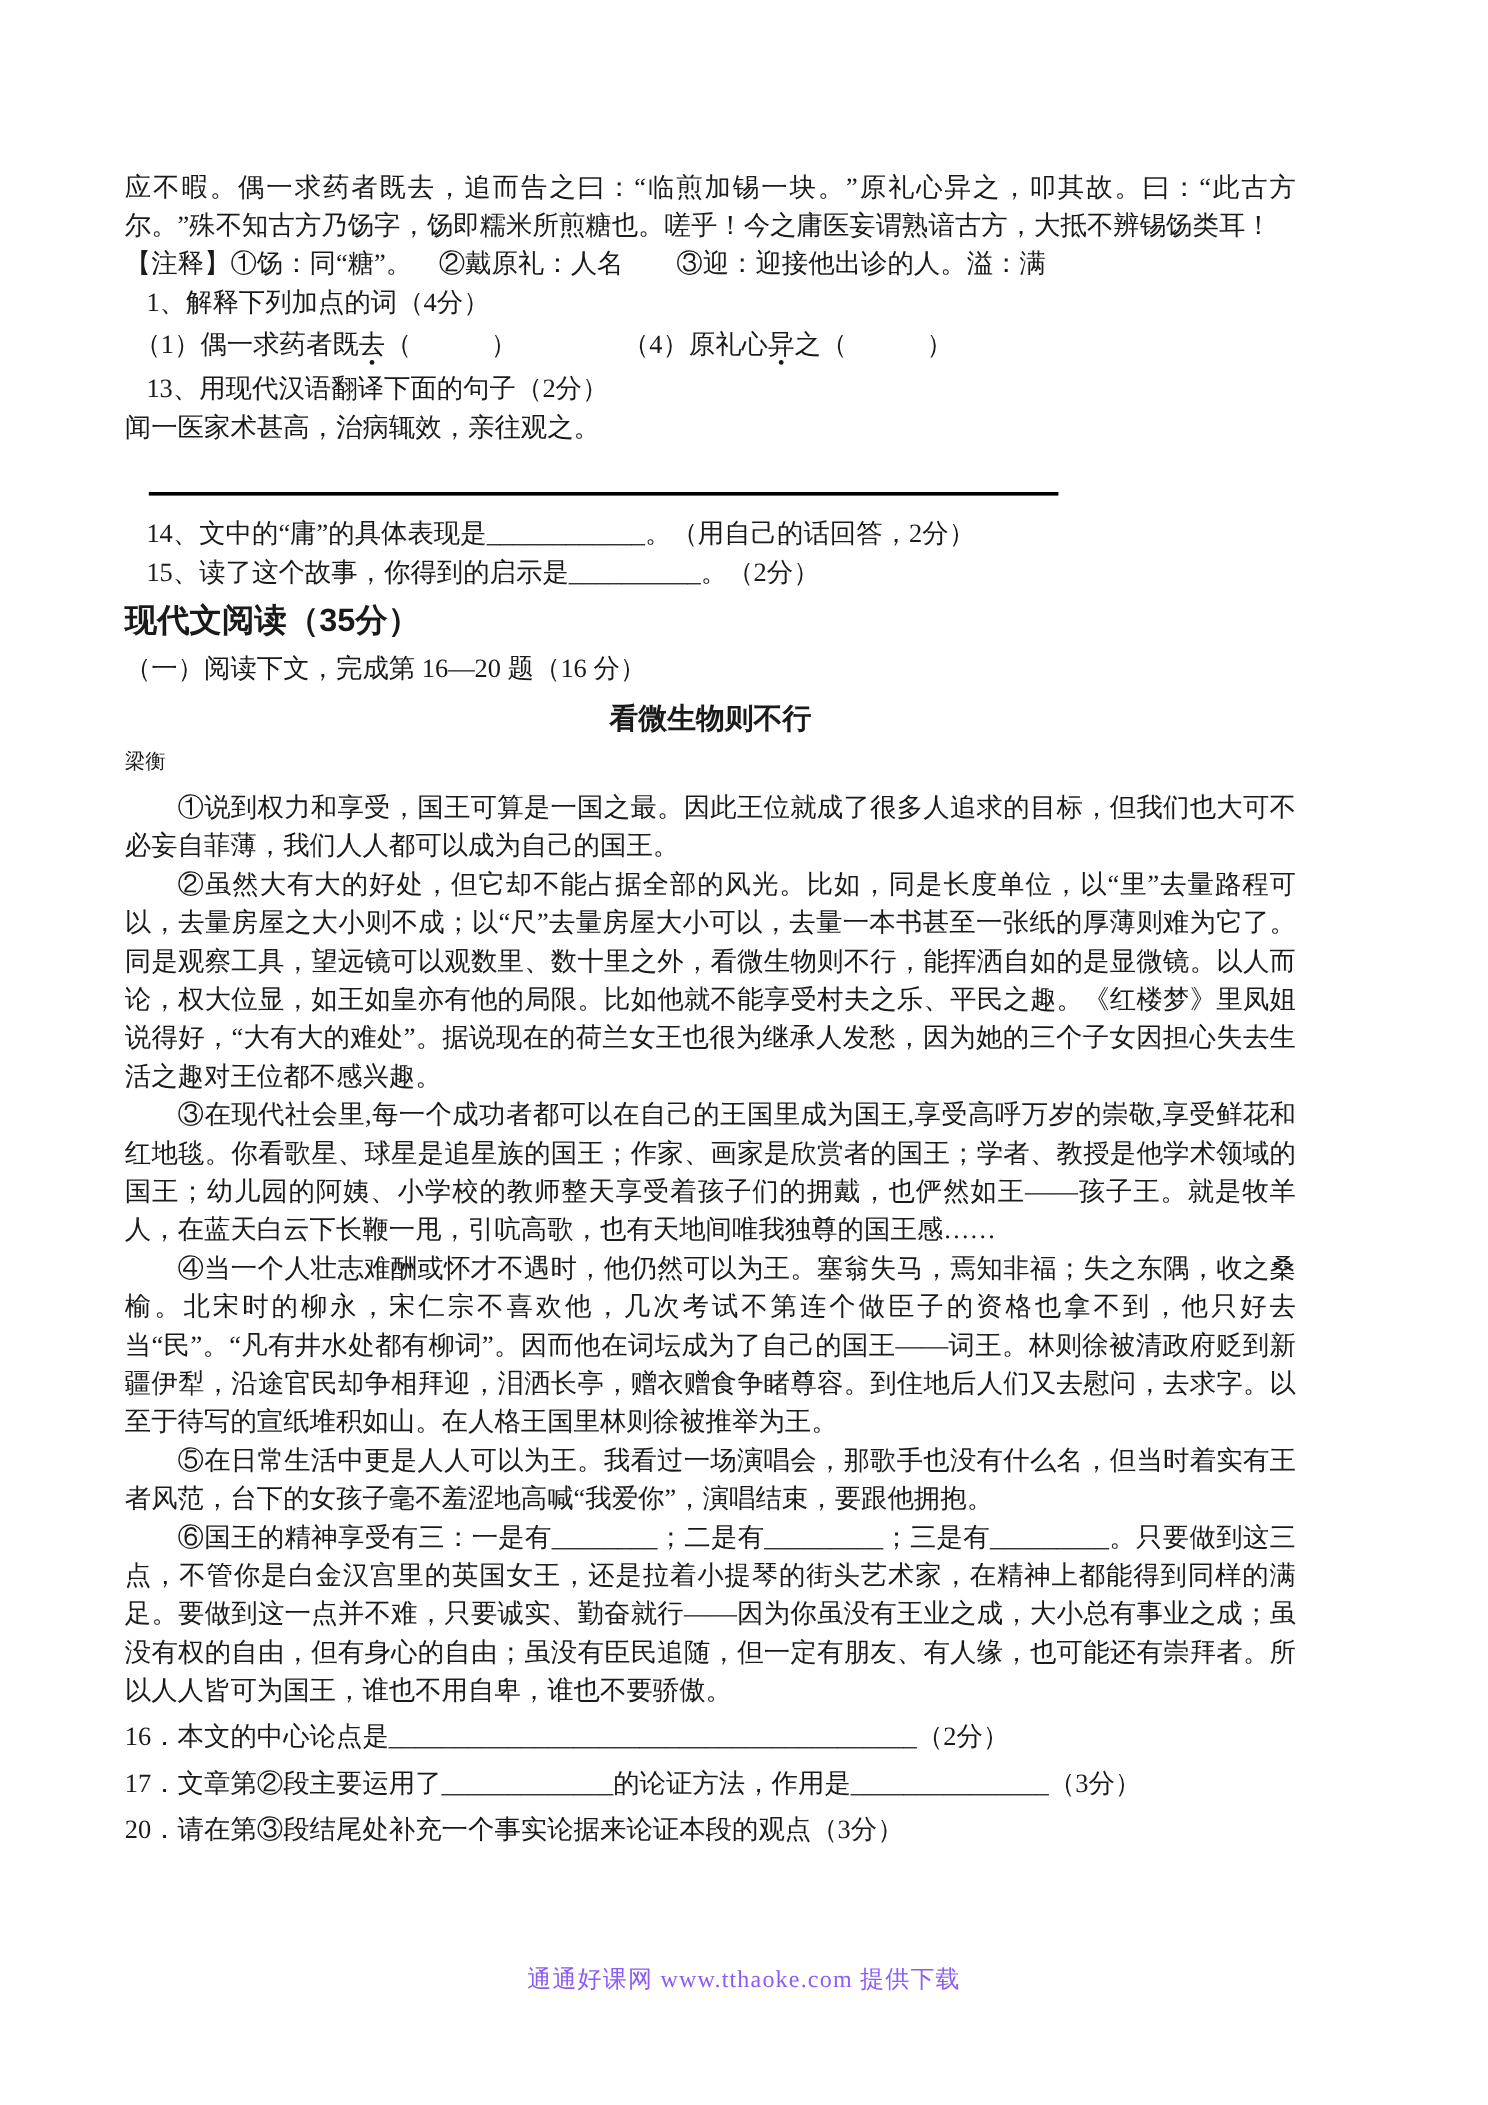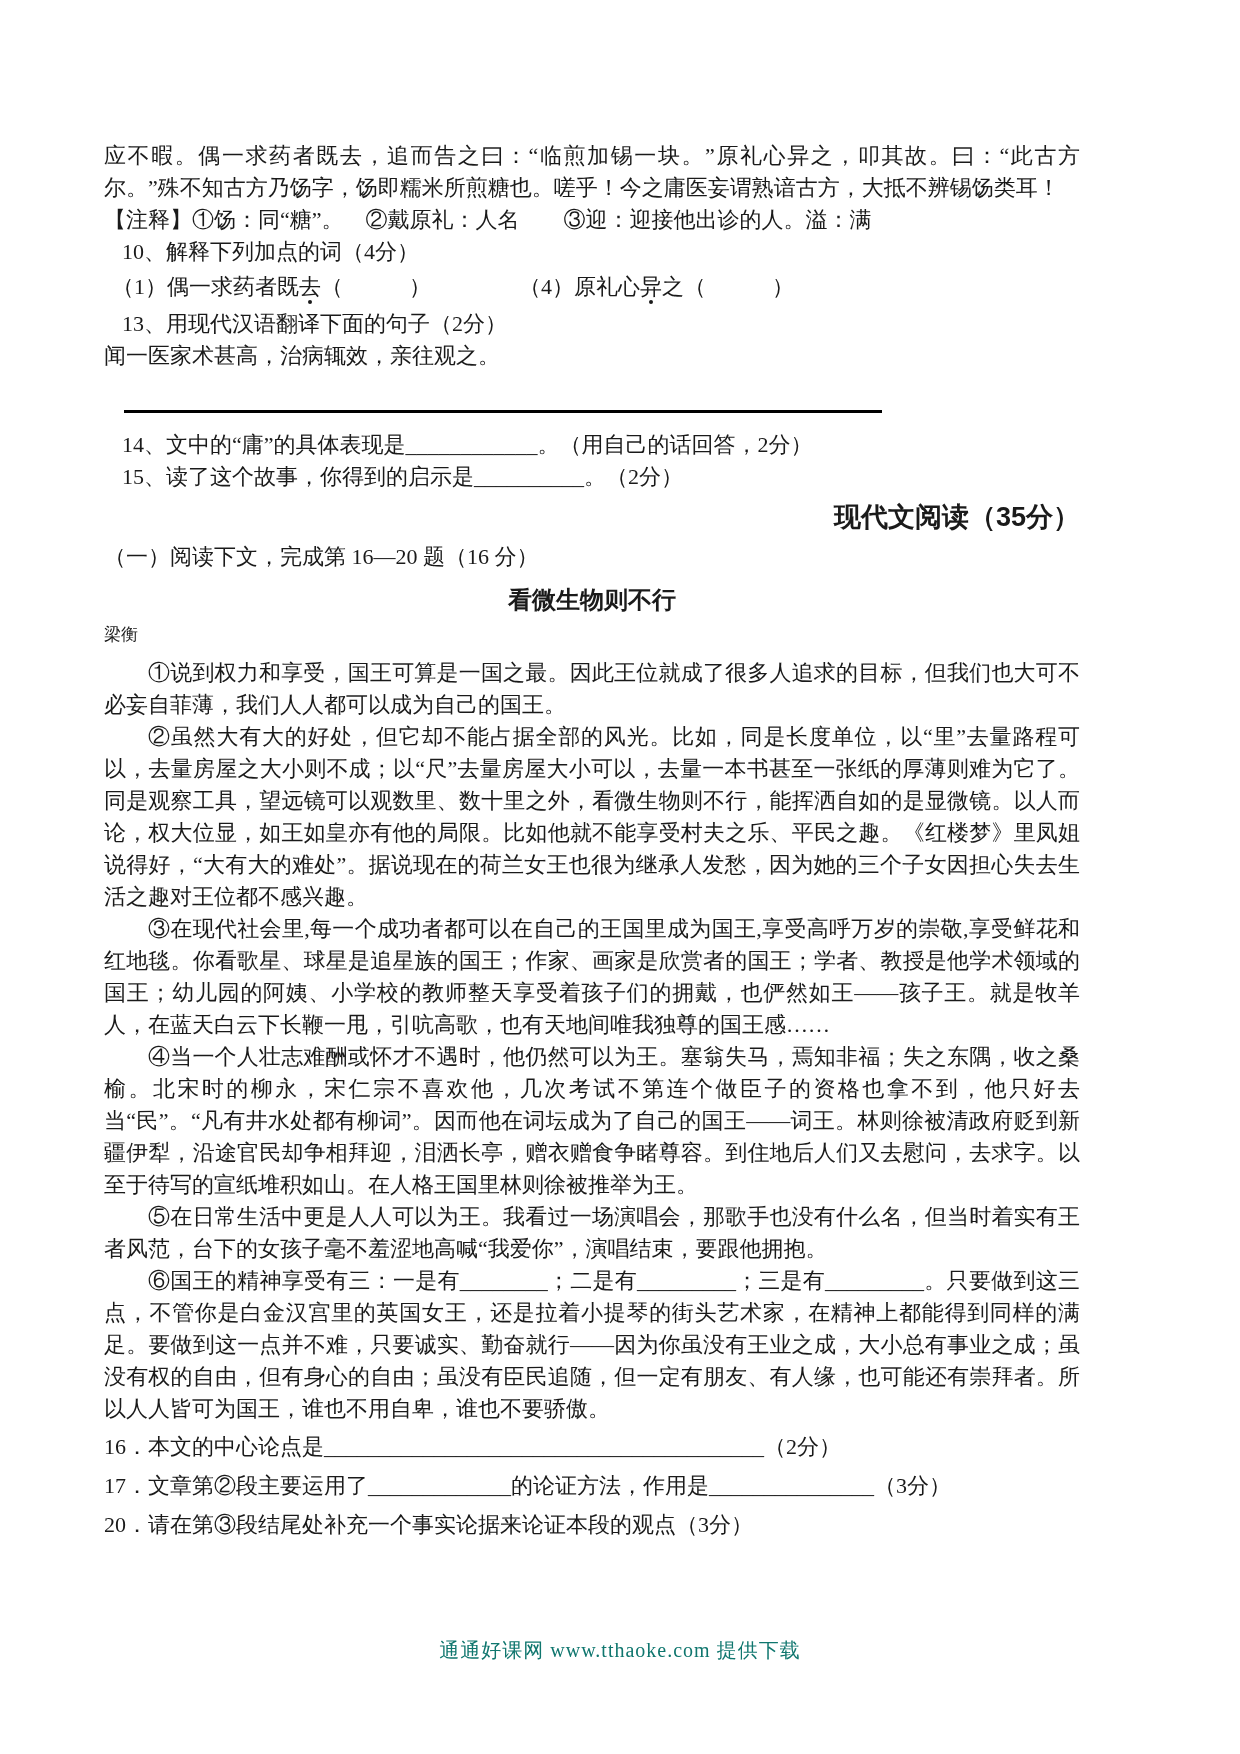--- a/index.html
+++ b/index.html
@@ -26,46 +26,46 @@
     content:"";position:absolute;left:50%;transform:translateX(-50%);
     bottom:-5px;width:4px;height:4px;border-radius:50%;background:#1a1a1a;
   }
   .divider{
     height:3px;background:#000;
     width:758px;margin:38px 0 16px 20px;
   }
   .section-title{
     font-family:"Liberation Sans","DejaVu Sans",sans-serif;
     font-weight:bold;font-size:27px;line-height:36px;
-    text-align:right;margin:6px 0 6px;
+    text-align:left;margin:6px 0 6px;
   }
   .essay-title{
     font-family:"Liberation Sans","DejaVu Sans",sans-serif;
     font-weight:bold;font-size:24px;line-height:34px;
     text-align:center;margin:10px 0 2px;
   }
   .author{text-align:right;font-size:17px;margin-bottom:6px !important;}
   .q13-sentence{margin-bottom:2px !important;}
   .q-bottom{margin-top:4px !important;line-height:35px !important;}
   .page-footer{
     position:absolute;left:0;right:0;bottom:88px;
-    text-align:center;font-size:20px;color:#0f766e;letter-spacing:1px;
+    text-align:center;font-size:20px;color:#8b5cf6;letter-spacing:1px;
   }
 </style>
 </head>
 <body>
 
 <div class="page">
   <section class="content">
 
     <p class="no-indent">应不暇。偶一求药者既去，追而告之曰：“临煎加锡一块。”原礼心异之，叩其故。曰：“此古方尔。”殊不知古方乃饧字，饧即糯米所煎糖也。嗟乎！今之庸医妄谓熟谙古方，大抵不辨锡饧类耳！</p>
 
     <p class="no-indent">【注释】①饧：同“糖”。　②戴原礼：人名　　③迎：迎接他出诊的人。溢：满</p>
 
-    <p class="q-indent">10、解释下列加点的词（4分）</p>
+    <p class="q-indent">1、解释下列加点的词（4分）</p>
 
     <p class="q-items"><span class="q-item"><span>（1）偶一求药者既</span><span class="emph">去</span><span>（　　　）</span></span><span class="q-item q-item-2"><span>（4）原礼心</span><span class="emph">异</span><span>之（　　　）</span></span></p>
 
     <p class="q-indent">13、用现代汉语翻译下面的句子（2分）</p>
 
     <p class="no-indent q13-sentence">闻一医家术甚高，治病辄效，亲往观之。</p>
 
     <div class="divider"></div>
 
     <p class="q-indent">14、文中的“庸”的具体表现是____________。（用自己的话回答，2分）</p>

